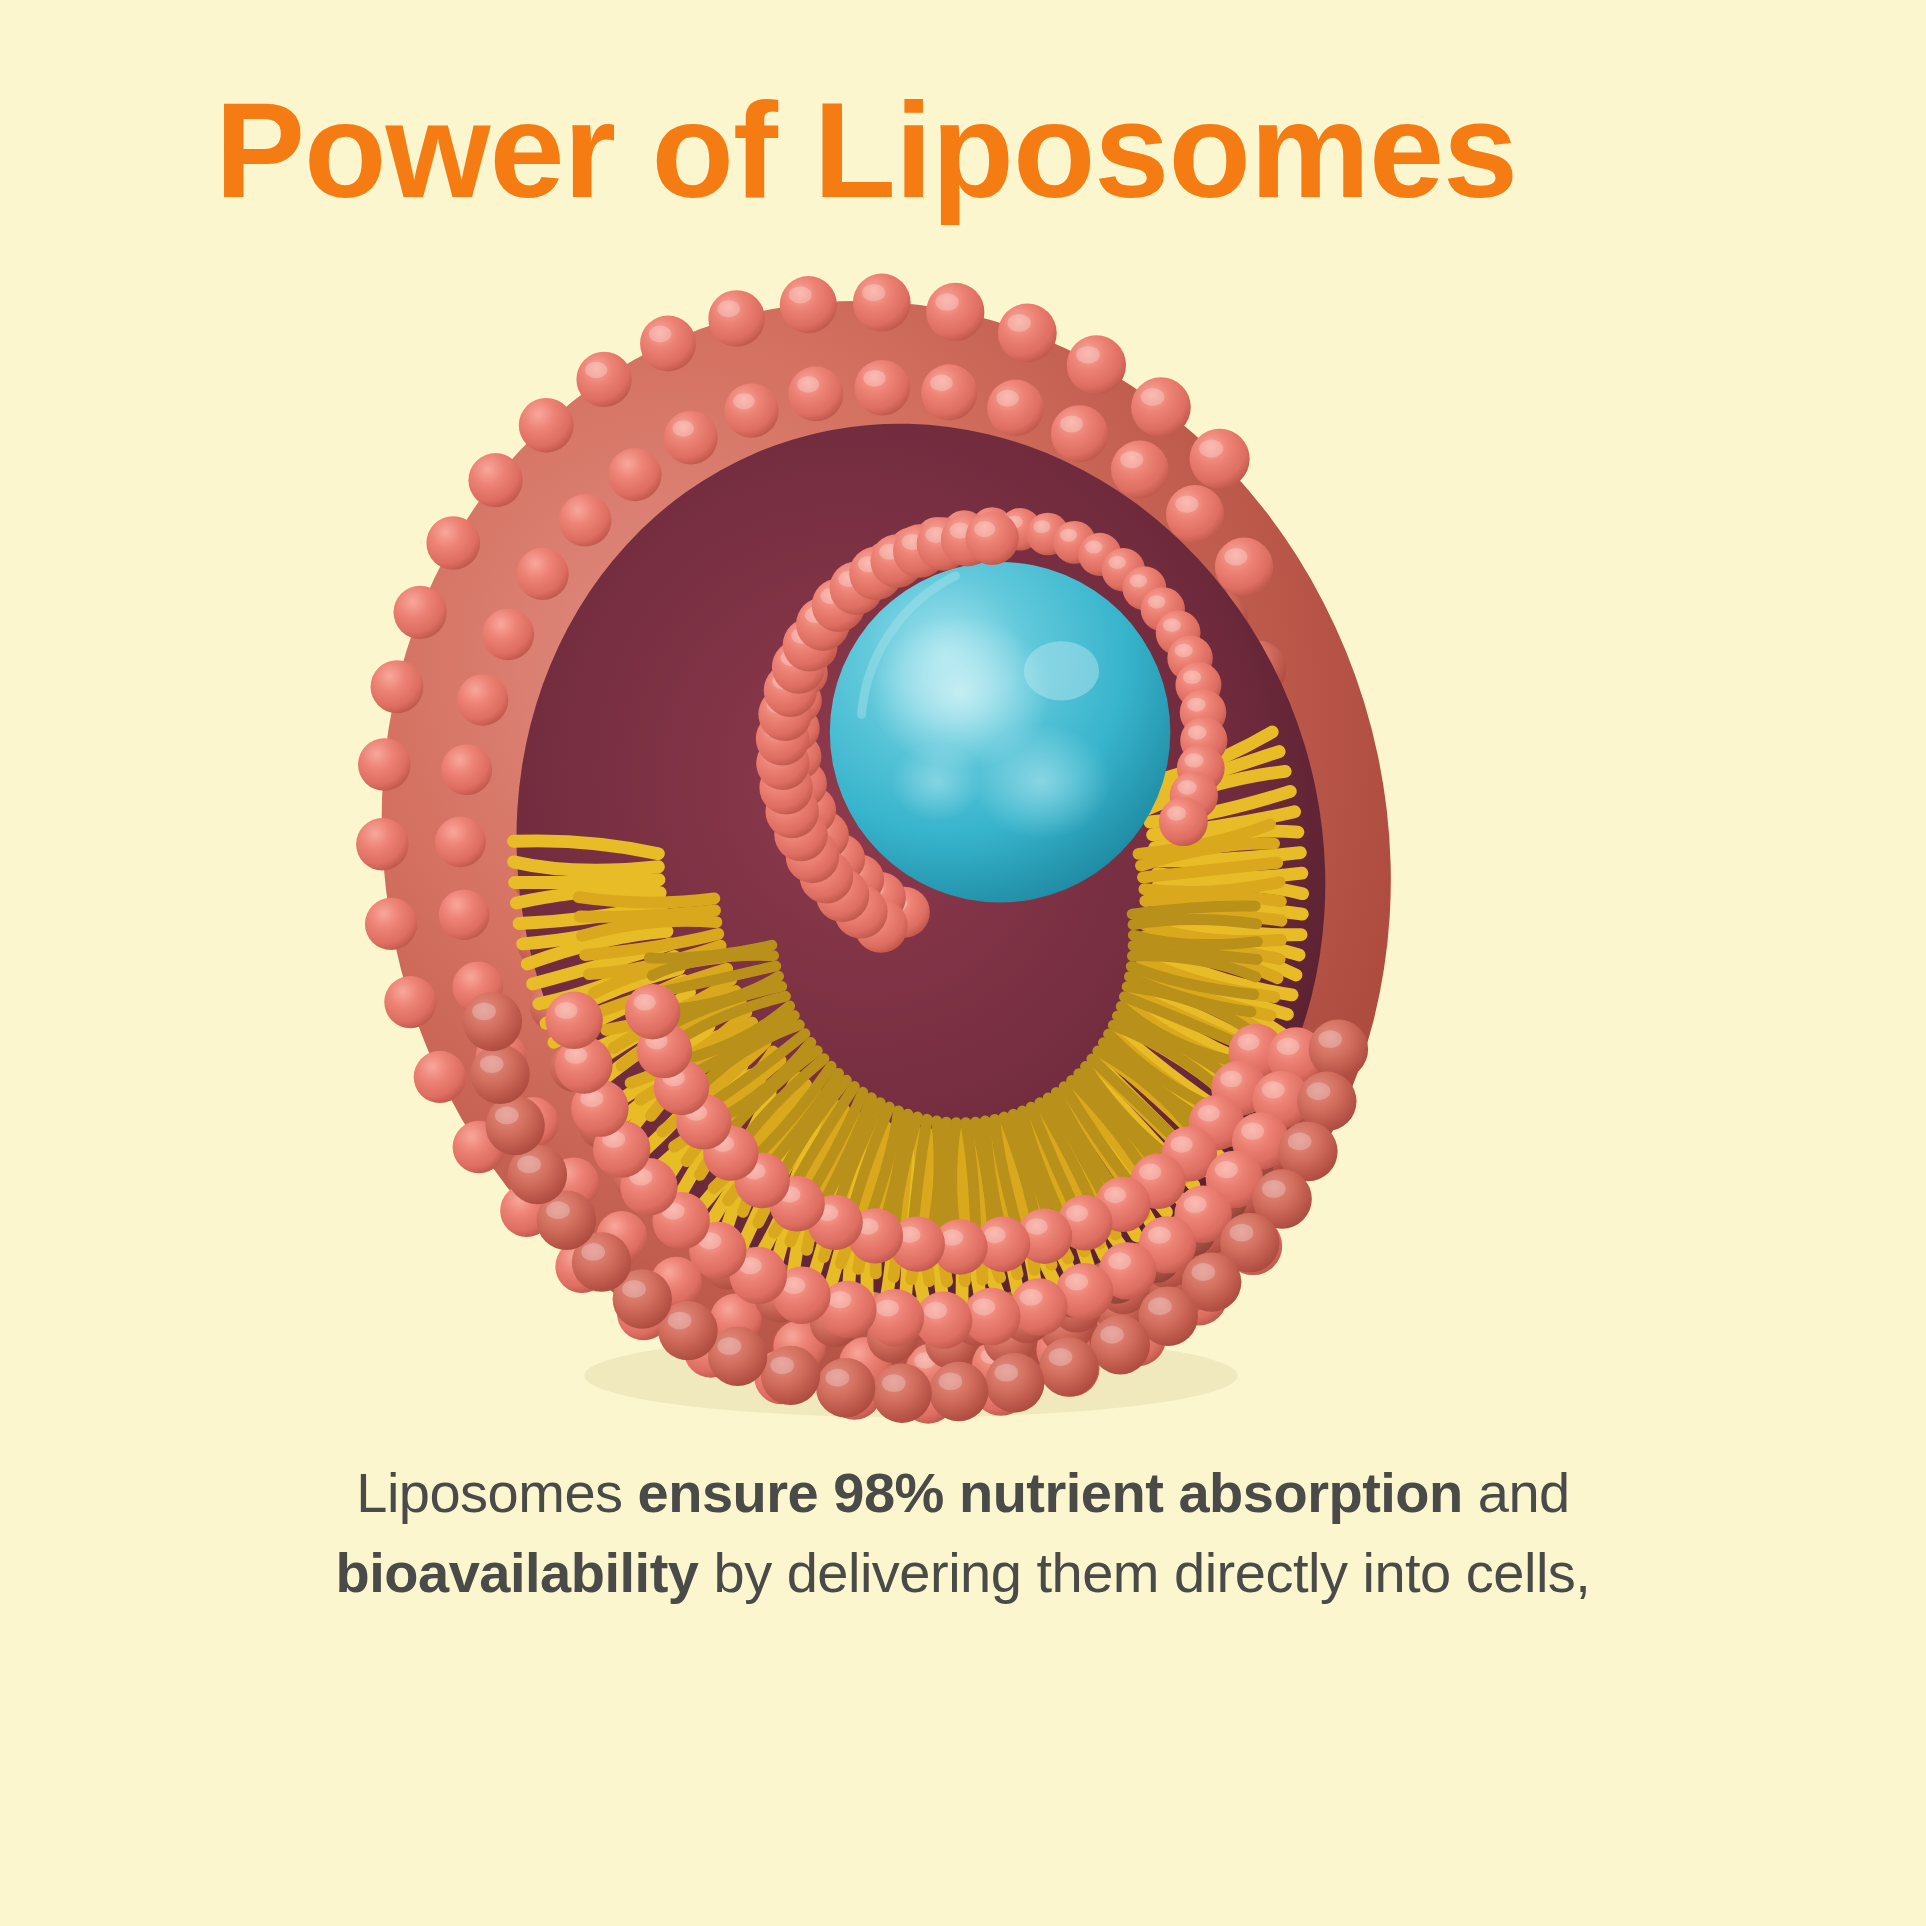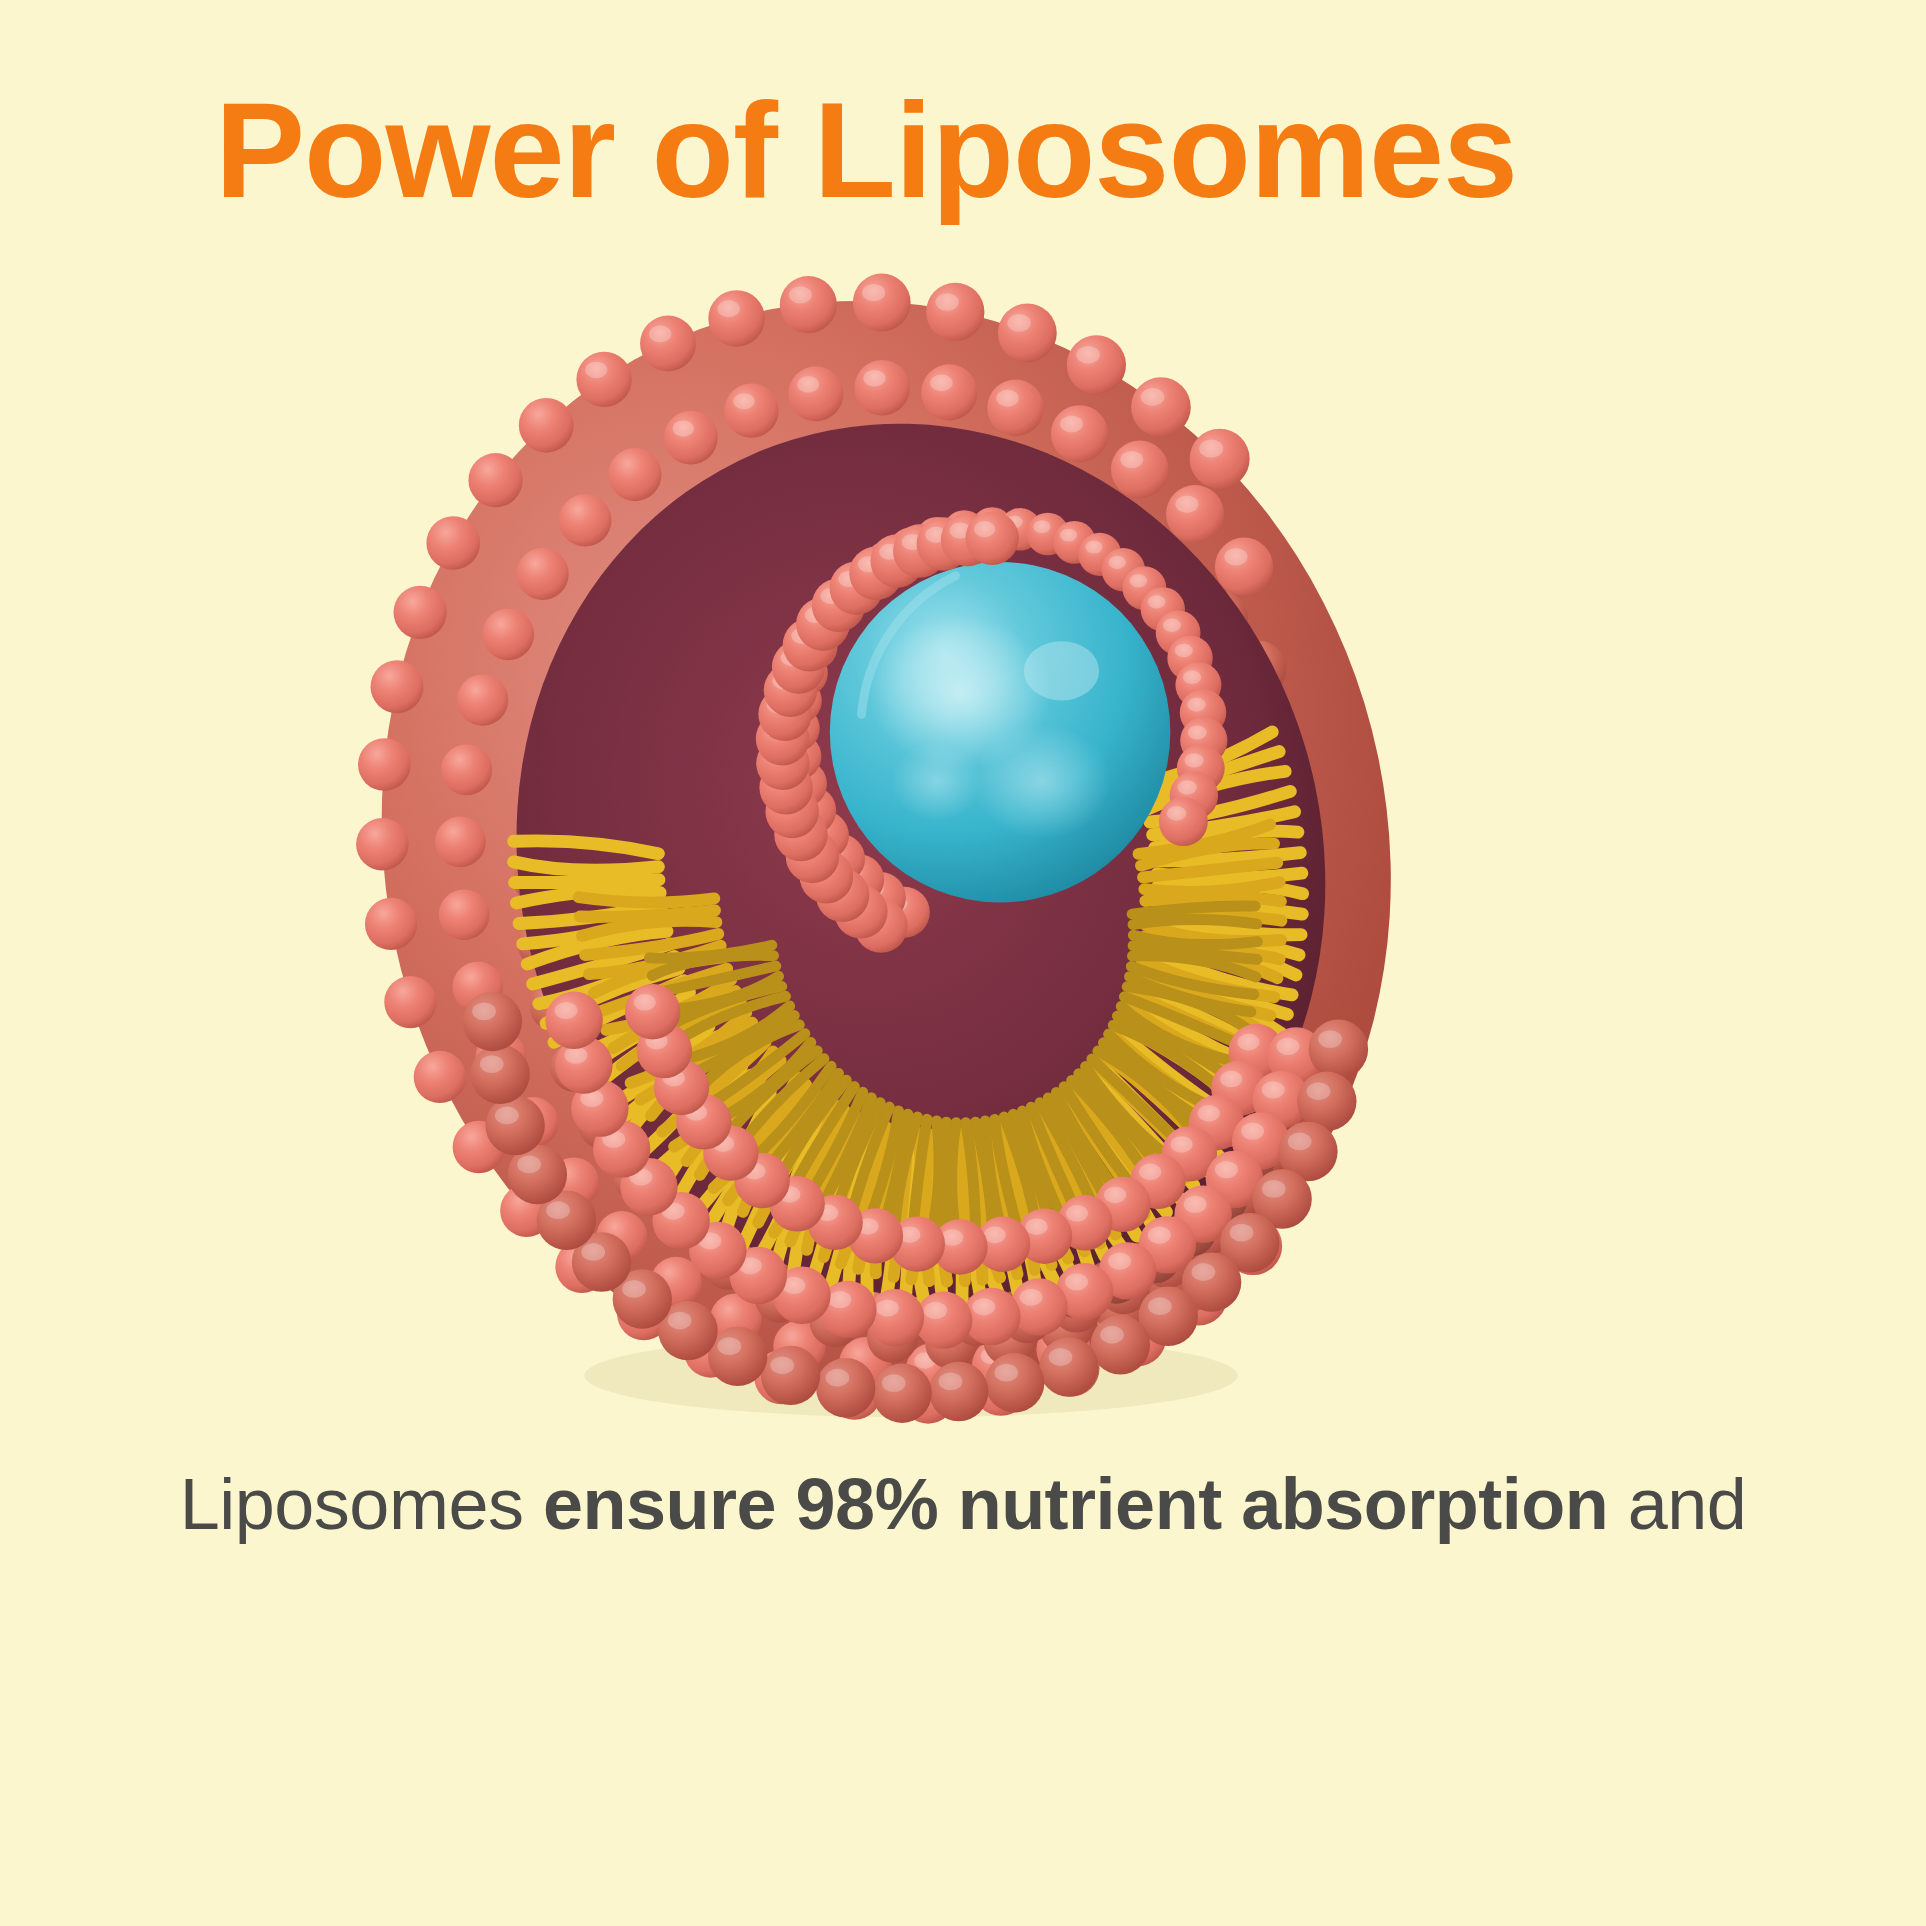--- a/index.html
+++ b/index.html
@@ -30,21 +30,21 @@
     width:1168px; height:1168px;
   }
   .figure svg { display:block; width:100%; height:100%; }
 
   
   .caption {
     position:absolute;
     left:72px; top:1453px; width:1782px;
     text-align:center;
     color:#4A4A48;
-    font-size:72px;
+    font-size:56px;
     line-height:1.42;
     letter-spacing:-0.5px;
   }
   .caption b { font-weight:bold; }
   .cap-line { display:block; white-space:nowrap; }
 </style>
 </head>
 <body style="background: rgb(252, 246, 206);">
 
 <div class="title" style="color: rgb(245, 124, 18);">Power of Liposomes</div>
@@ -851,14 +851,15 @@
         <circle cx="174.83760287862634" cy="815.4866314963464" r="30" fill="url(#gHeadDim)"></circle>
         <ellipse cx="166.43760287862634" cy="805.2866314963463" rx="12" ry="9" fill="#FFFFFF" opacity="0.24"></ellipse>
         <circle cx="167.04745838827557" cy="762.1816153926267" r="30" fill="url(#gHeadDim)"></circle>
         <ellipse cx="158.64745838827557" cy="751.9816153926266" rx="12" ry="9" fill="#FFFFFF" opacity="0.24"></ellipse>
       </g>
   </svg>
 </div>
 
 <div class="caption" id="caption" style="color: rgb(74, 74, 72);">
     <span class="cap-line"><span>Liposomes </span><b>ensure 98% nutrient absorption</b><span> and</span></span>
+    <span class="cap-line"><b>bioavailability</b><span> by delivering them directly into cells,</span></span>
   </div>
 
 
 </body></html>

